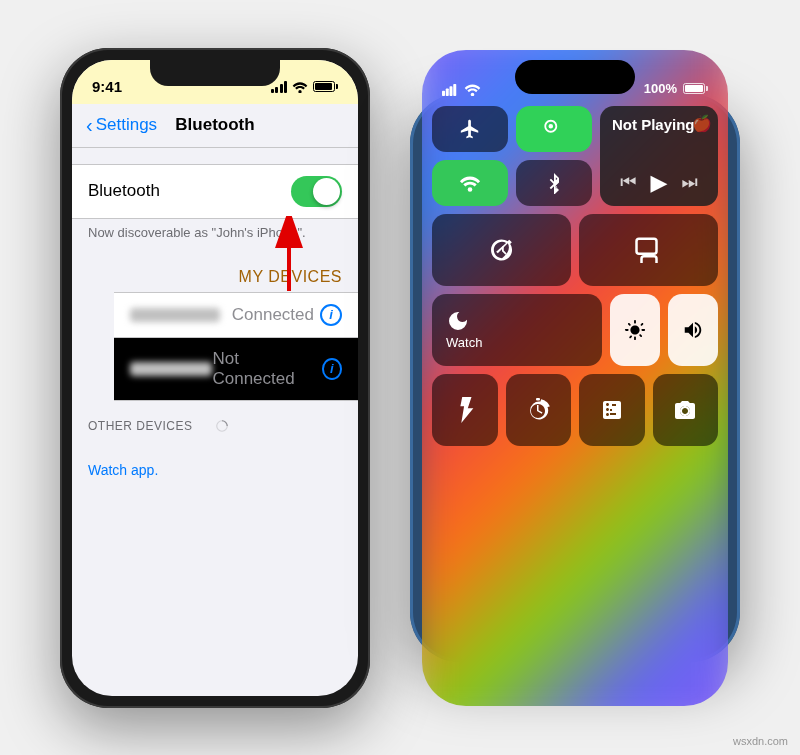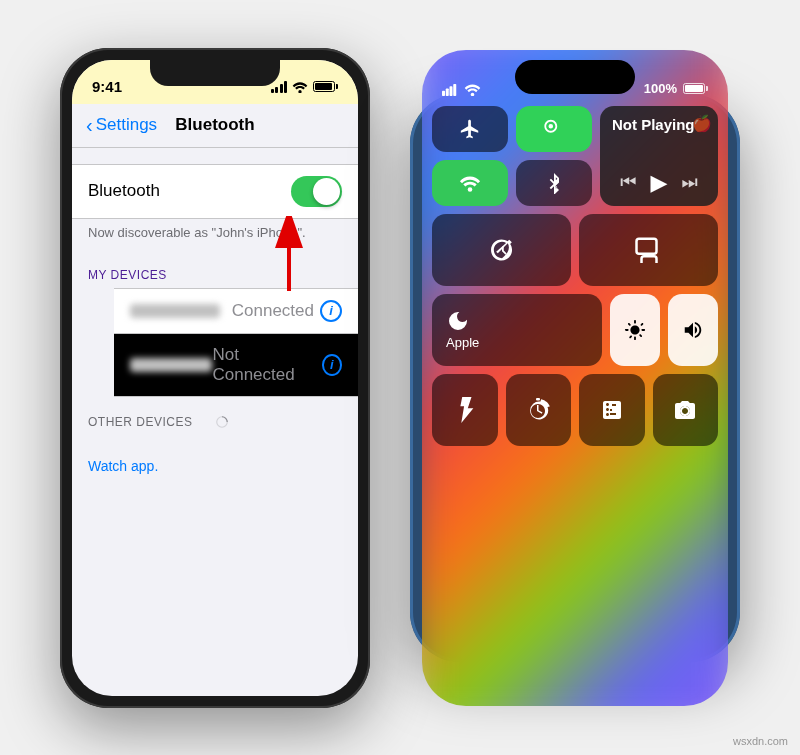--- a/index.html
+++ b/index.html
@@ -118,24 +118,25 @@
     }
 
     
     .settings-content {
       flex: 1;
       overflow: hidden;
     }
 
     .settings-section-header {
       padding: 18px 16px 6px;
-      font-size: 12px;
-      color: #4c1d95;
+      font-size: 16px;
+      color: #a16207;
       text-transform: uppercase;
       letter-spacing: 0.5px;
+      text-align: right;
     }
 
     .settings-row {
       display: flex;
       align-items: center;
       justify-content: space-between;
       padding: 11px 16px;
       background: #fff;
       border-bottom: 0.5px solid #c6c6c8;
       min-height: 44px;
@@ -759,21 +760,21 @@
             </svg>
           </div>
         </div>
 
         <div class="cc-focus-row">
 
           <div class="cc-focus-btn">
             <svg width="24" height="24" viewBox="0 0 24 24" fill="white">
               <path d="M12 3a9 9 0 1 0 9 9c0-.46-.04-.92-.1-1.36a5.389 5.389 0 0 1-4.4 2.26 5.403 5.403 0 0 1-3.14-9.8c-.44-.06-.9-.1-1.36-.1z"></path>
             </svg>
-            <span class="focus-label">Apple</span>
+            <span class="focus-label">Watch</span>
           </div>
 
           <div class="cc-brightness-btn" style="width:50px;">
             <svg width="22" height="22" viewBox="0 0 24 24" fill="#000">
               <path d="M12 7c-2.76 0-5 2.24-5 5s2.24 5 5 5 5-2.24 5-5-2.24-5-5-5zM2 13h2c.55 0 1-.45 1-1s-.45-1-1-1H2c-.55 0-1 .45-1 1s.45 1 1 1zm18 0h2c.55 0 1-.45 1-1s-.45-1-1-1h-2c-.55 0-1 .45-1 1s.45 1 1 1zM11 2v2c0 .55.45 1 1 1s1-.45 1-1V2c0-.55-.45-1-1-1s-1 .45-1 1zm0 18v2c0 .55.45 1 1 1s1-.45 1-1v-2c0-.55-.45-1-1-1s-1 .45-1 1zM5.99 4.58c-.39-.39-1.03-.39-1.41 0-.39.39-.39 1.03 0 1.41l1.06 1.06c.39.39 1.03.39 1.41 0s.39-1.03 0-1.41L5.99 4.58zm12.37 12.37c-.39-.39-1.03-.39-1.41 0-.39.39-.39 1.03 0 1.41l1.06 1.06c.39.39 1.03.39 1.41 0 .39-.39.39-1.03 0-1.41l-1.06-1.06zm1.06-12.37l-1.06 1.06c-.39.39-.39 1.03 0 1.41s1.03.39 1.41 0l1.06-1.06c.39-.39.39-1.03 0-1.41s-1.03-.39-1.41 0zM7.05 18.36l-1.06 1.06c-.39.39-.39 1.03 0 1.41s1.03.39 1.41 0l1.06-1.06c.39-.39.39-1.03 0-1.41s-1.03-.39-1.41 0z"></path>
             </svg>
           </div>
 
           <div class="cc-volume-btn" style="width:50px;background:rgba(255,255,255,0.9);border-radius:14px;display:flex;align-items:center;justify-content:center;">
             <svg width="22" height="22" viewBox="0 0 24 24" fill="#000">

